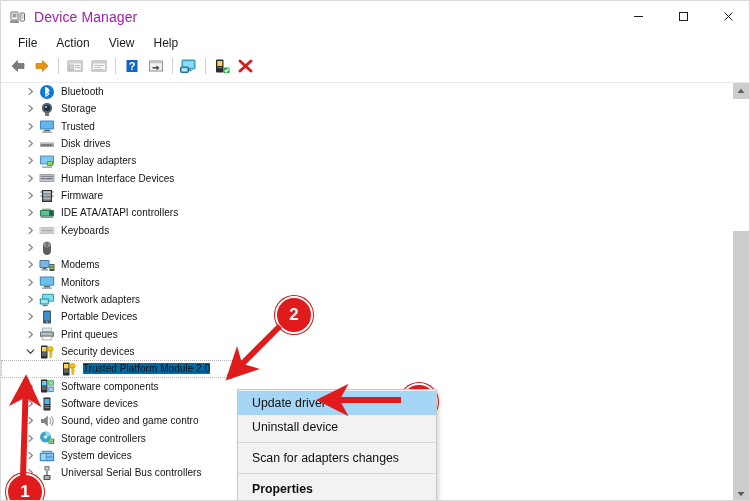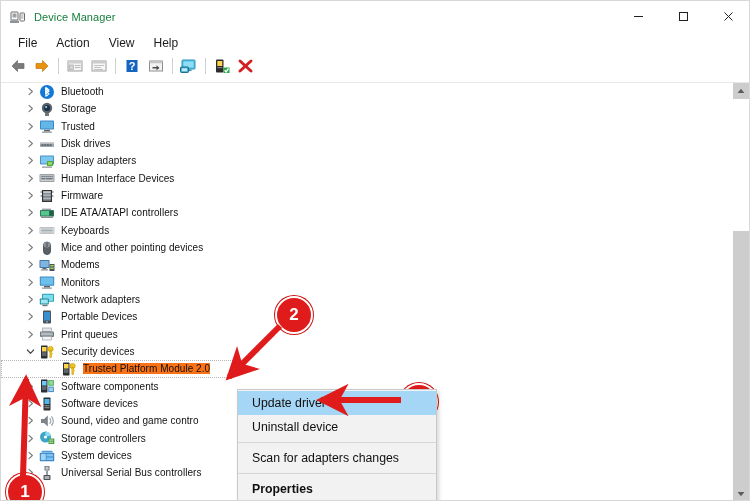--- a/index.html
+++ b/index.html
@@ -33,22 +33,22 @@
   }
   .title-icon {
     width: 16px;
     height: 16px;
     margin-left: 9px;
     margin-right: 8px;
     position: relative;
     flex: none;
   }
   .title-text {
-    font-size: 11px;
-    color: #15803d;
+    font-size: 14px;
+    color: #a21caf;
     letter-spacing: 0.1px;
   }
   .wincontrols {
     position: absolute;
     right: 0; top: 0;
     height: 31px;
     display: flex;
   }
   .wc {
     width: 45px;
@@ -159,21 +159,21 @@
     margin-left: 2px;
     margin-right: 6px;
     position: relative;
   }
   .row-label {
     font-size: 10px;
     color: #111111;
     letter-spacing: 0.05px;
   }
   .row.selected .row-label {
-    background: #f97316;
+    background: #0369a1;
   }
   .row.selected {
     outline: 1px dotted #b6b6b6;
     outline-offset: -1px;
     width: 232px;
   }
 
   
   .vscroll {
     position: absolute;
@@ -524,21 +524,20 @@
           <span class="chev">
             <svg width="9" height="9" viewBox="0 0 9 9">
               <path d="M3 1.4 L6.4 4.5 L3 7.6" stroke="#7a7a7a" stroke-width="1.1" fill="none" stroke-linecap="round" stroke-linejoin="round"></path>
             </svg>
           </span>
           <span class="row-icon"><svg width="16" height="16" viewBox="0 0 16 16">
               <rect x="4.5" y="2" width="7" height="12.5" rx="3.4" fill="#5a6167" stroke="#3c4247" stroke-width="0.8"></rect>
               <rect x="4.5" y="2" width="7" height="5.5" rx="3.2" fill="#8b9298"></rect>
               <line x1="8" y1="2.5" x2="8" y2="7" stroke="#3c4247" stroke-width="0.8"></line>
             </svg></span>
-          <span class="row-label">Mice and other pointing devices</span>
         </div>
         <div class="row">
           <span class="chev">
             <svg width="9" height="9" viewBox="0 0 9 9">
               <path d="M3 1.4 L6.4 4.5 L3 7.6" stroke="#7a7a7a" stroke-width="1.1" fill="none" stroke-linecap="round" stroke-linejoin="round"></path>
             </svg>
           </span>
           <span class="row-icon"><svg width="16" height="16" viewBox="0 0 16 16">
               <rect x="0.5" y="3" width="10" height="8" rx="0.8" fill="#3f6fa0"></rect>
               <rect x="1.4" y="3.9" width="8.2" height="6.2" fill="#7fb6e0"></rect>

